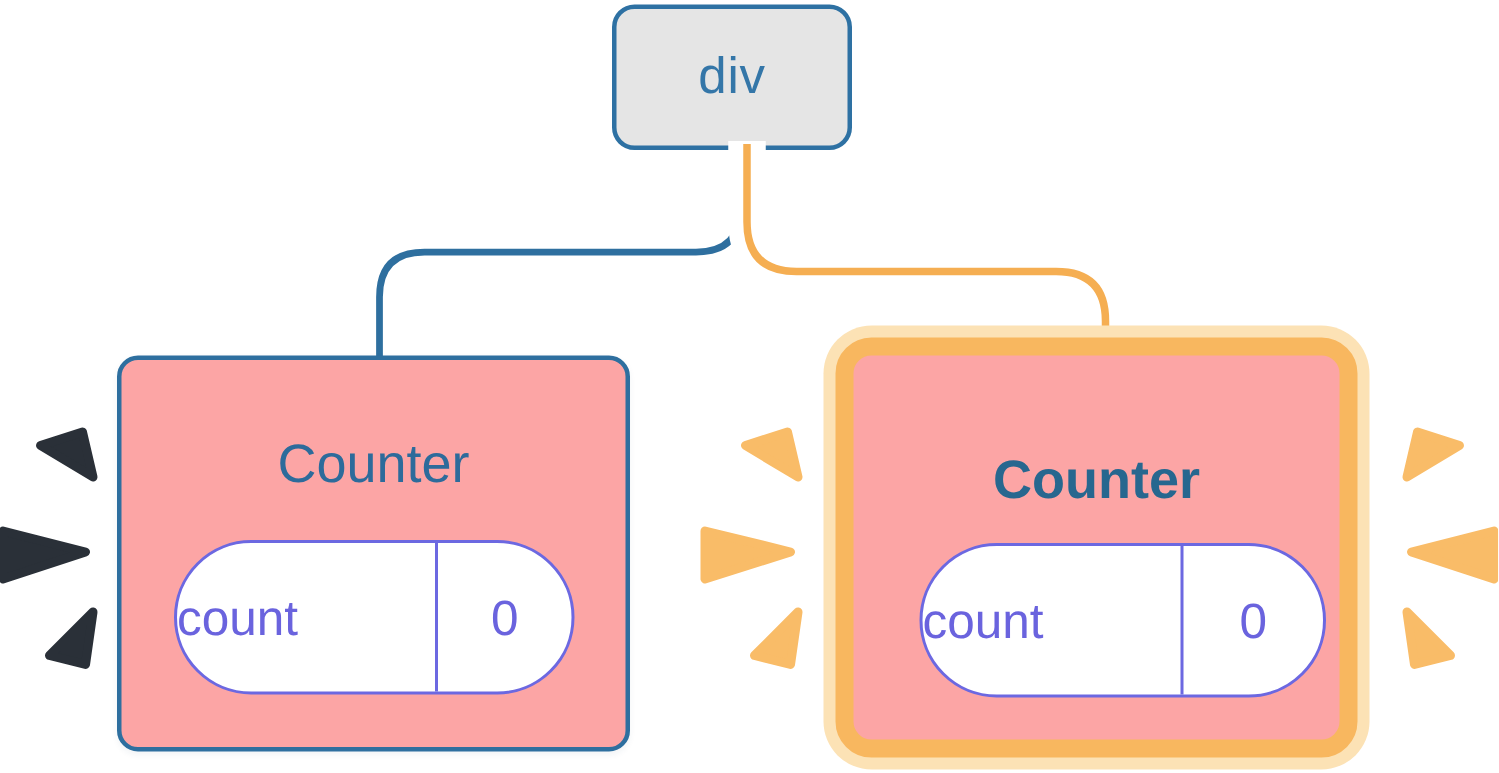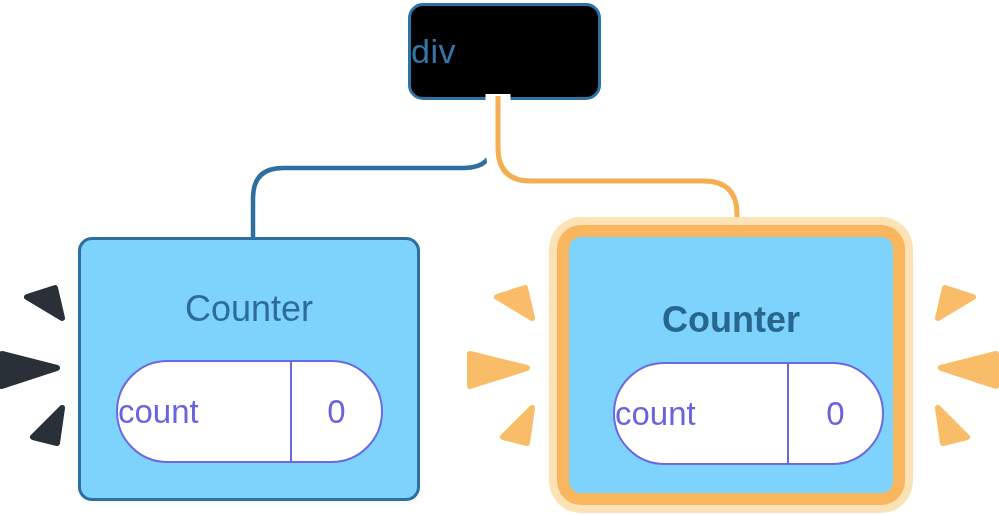--- a/index.html
+++ b/index.html
@@ -8,31 +8,31 @@
     width:999px;height:515px;
     background:#ffffff;
     font-family:"Liberation Sans", sans-serif;
     overflow:hidden;
   }
   .layer{position:absolute;left:0;top:0;width:999px;height:515px;}
   .z0{z-index:0}.z1{z-index:1}.z2{z-index:2}.z3{z-index:3}
 
   
   .root-node{
-    position:absolute;left:408px;top:3px;width:193px;height:97px;
+    position:absolute;left:408px;top:3px;width:160px;height:97px;
     box-sizing:border-box;
-    background:#000000;border:3px solid #2E71A3;border-radius:15px;
-    display:flex;align-items:center;
+    background:#e5e5e5;border:3px solid #2E71A3;border-radius:15px;
+    display:flex;align-items:center;justify-content:center;
   }
   .root-node .label{
     font-size:34px;font-weight:500;color:#3476A8;letter-spacing:.5px;
   }
 
   
-  .card{position:absolute;box-sizing:border-box;background:#7dd3fc;}
+  .card{position:absolute;box-sizing:border-box;background:#fca5a5;}
   .card-left{
     left:78px;top:237px;width:342px;height:264px;
     border:3px solid #2E6F9F;border-radius:14px;
     box-shadow:0 2px 4px rgba(40,70,100,.06);
   }
   .card-right{
     left:557px;top:225px;width:348px;height:280px;
     border:12px solid #F8B75F;border-radius:24px;
     box-shadow:0 0 0 8px #FCE2B5;
   }

